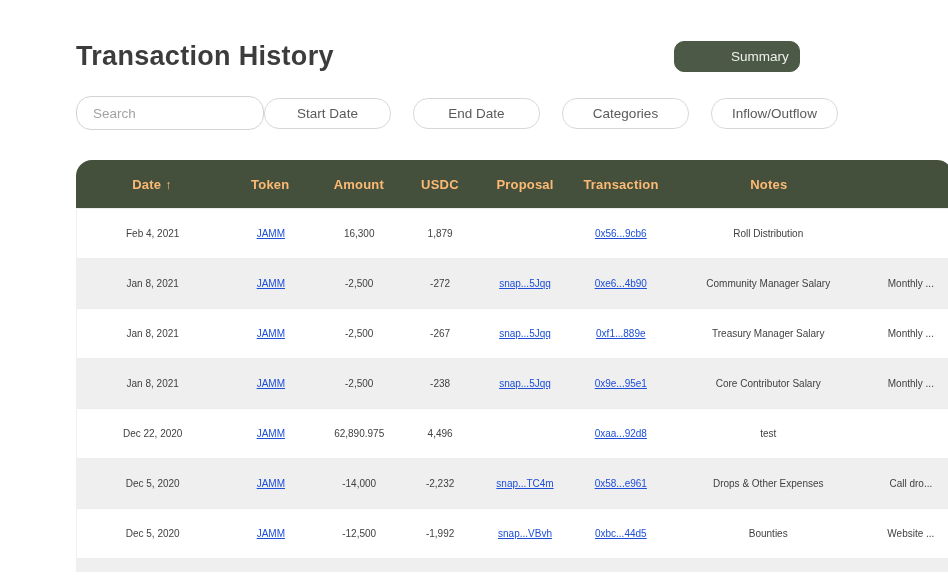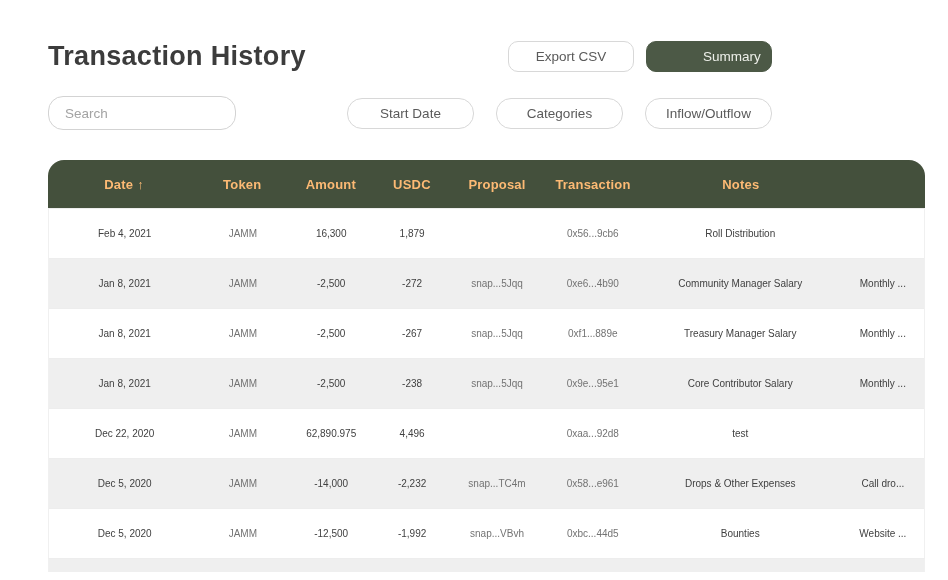--- a/index.html
+++ b/index.html
@@ -2,21 +2,21 @@
 <html><head>
 <meta charset="utf-8">
 <style>
   * { margin: 0; padding: 0; box-sizing: border-box; }
   html, body { width: 948px; height: 580px; overflow: hidden; }
   body {
     background: #ffffff;
     font-family: "Liberation Sans", sans-serif;
     color: #3f3f3f;
   }
-  .page { width: 724px; margin-left: 48px; }
+  .page { width: 724px; margin-left: 76px; }
 
   
   .topbar {
     margin-top: 41px;
     display: flex;
     align-items: center;
     justify-content: space-between;
   }
   .page-title {
     font-size: 27px;
@@ -100,46 +100,46 @@
     border-top: 1px solid #ededed;
   }
   .trow.alt { background: #efefef; }
   .cell {
     text-align: center;
     font-size: 10px;
     color: #414141;
     white-space: nowrap;
     overflow: hidden;
   }
-  .cell.link { color: #737373; cursor: pointer; }
+  .cell.link { color: #1d4ed8; cursor: pointer; text-decoration: underline; }
   .trow-partial {
     height: 14px;
     background: #efefef;
     border-top: 1px solid #ededed;
     border-left: 1px solid #f0f0f0;
     border-right: 1px solid #f0f0f0;
   }
 </style>
 </head>
 <body>
 
 <div class="page">
 
   <div class="topbar">
     <div class="page-title">Transaction History</div>
     <div class="topbar-actions">
-      <button class="btn btn-top">Export CSV</button>
       <button class="btn btn-top btn-primary">Summary</button>
     </div>
   </div>
 
   <div class="filterbar">
     <input class="search-input" type="text" placeholder="Search" style="">
     <div class="filter-actions">
       <button class="btn btn-filter">Start Date</button>
+      <button class="btn btn-filter">End Date</button>
       <button class="btn btn-filter">Categories</button>
       <button class="btn btn-filter">Inflow/Outflow</button>
     </div>
   </div>
 
   <div class="table">
     <div class="thead">
       <div class="hcell">
         <span>Date</span><span class="sort">↑</span>
       </div>

